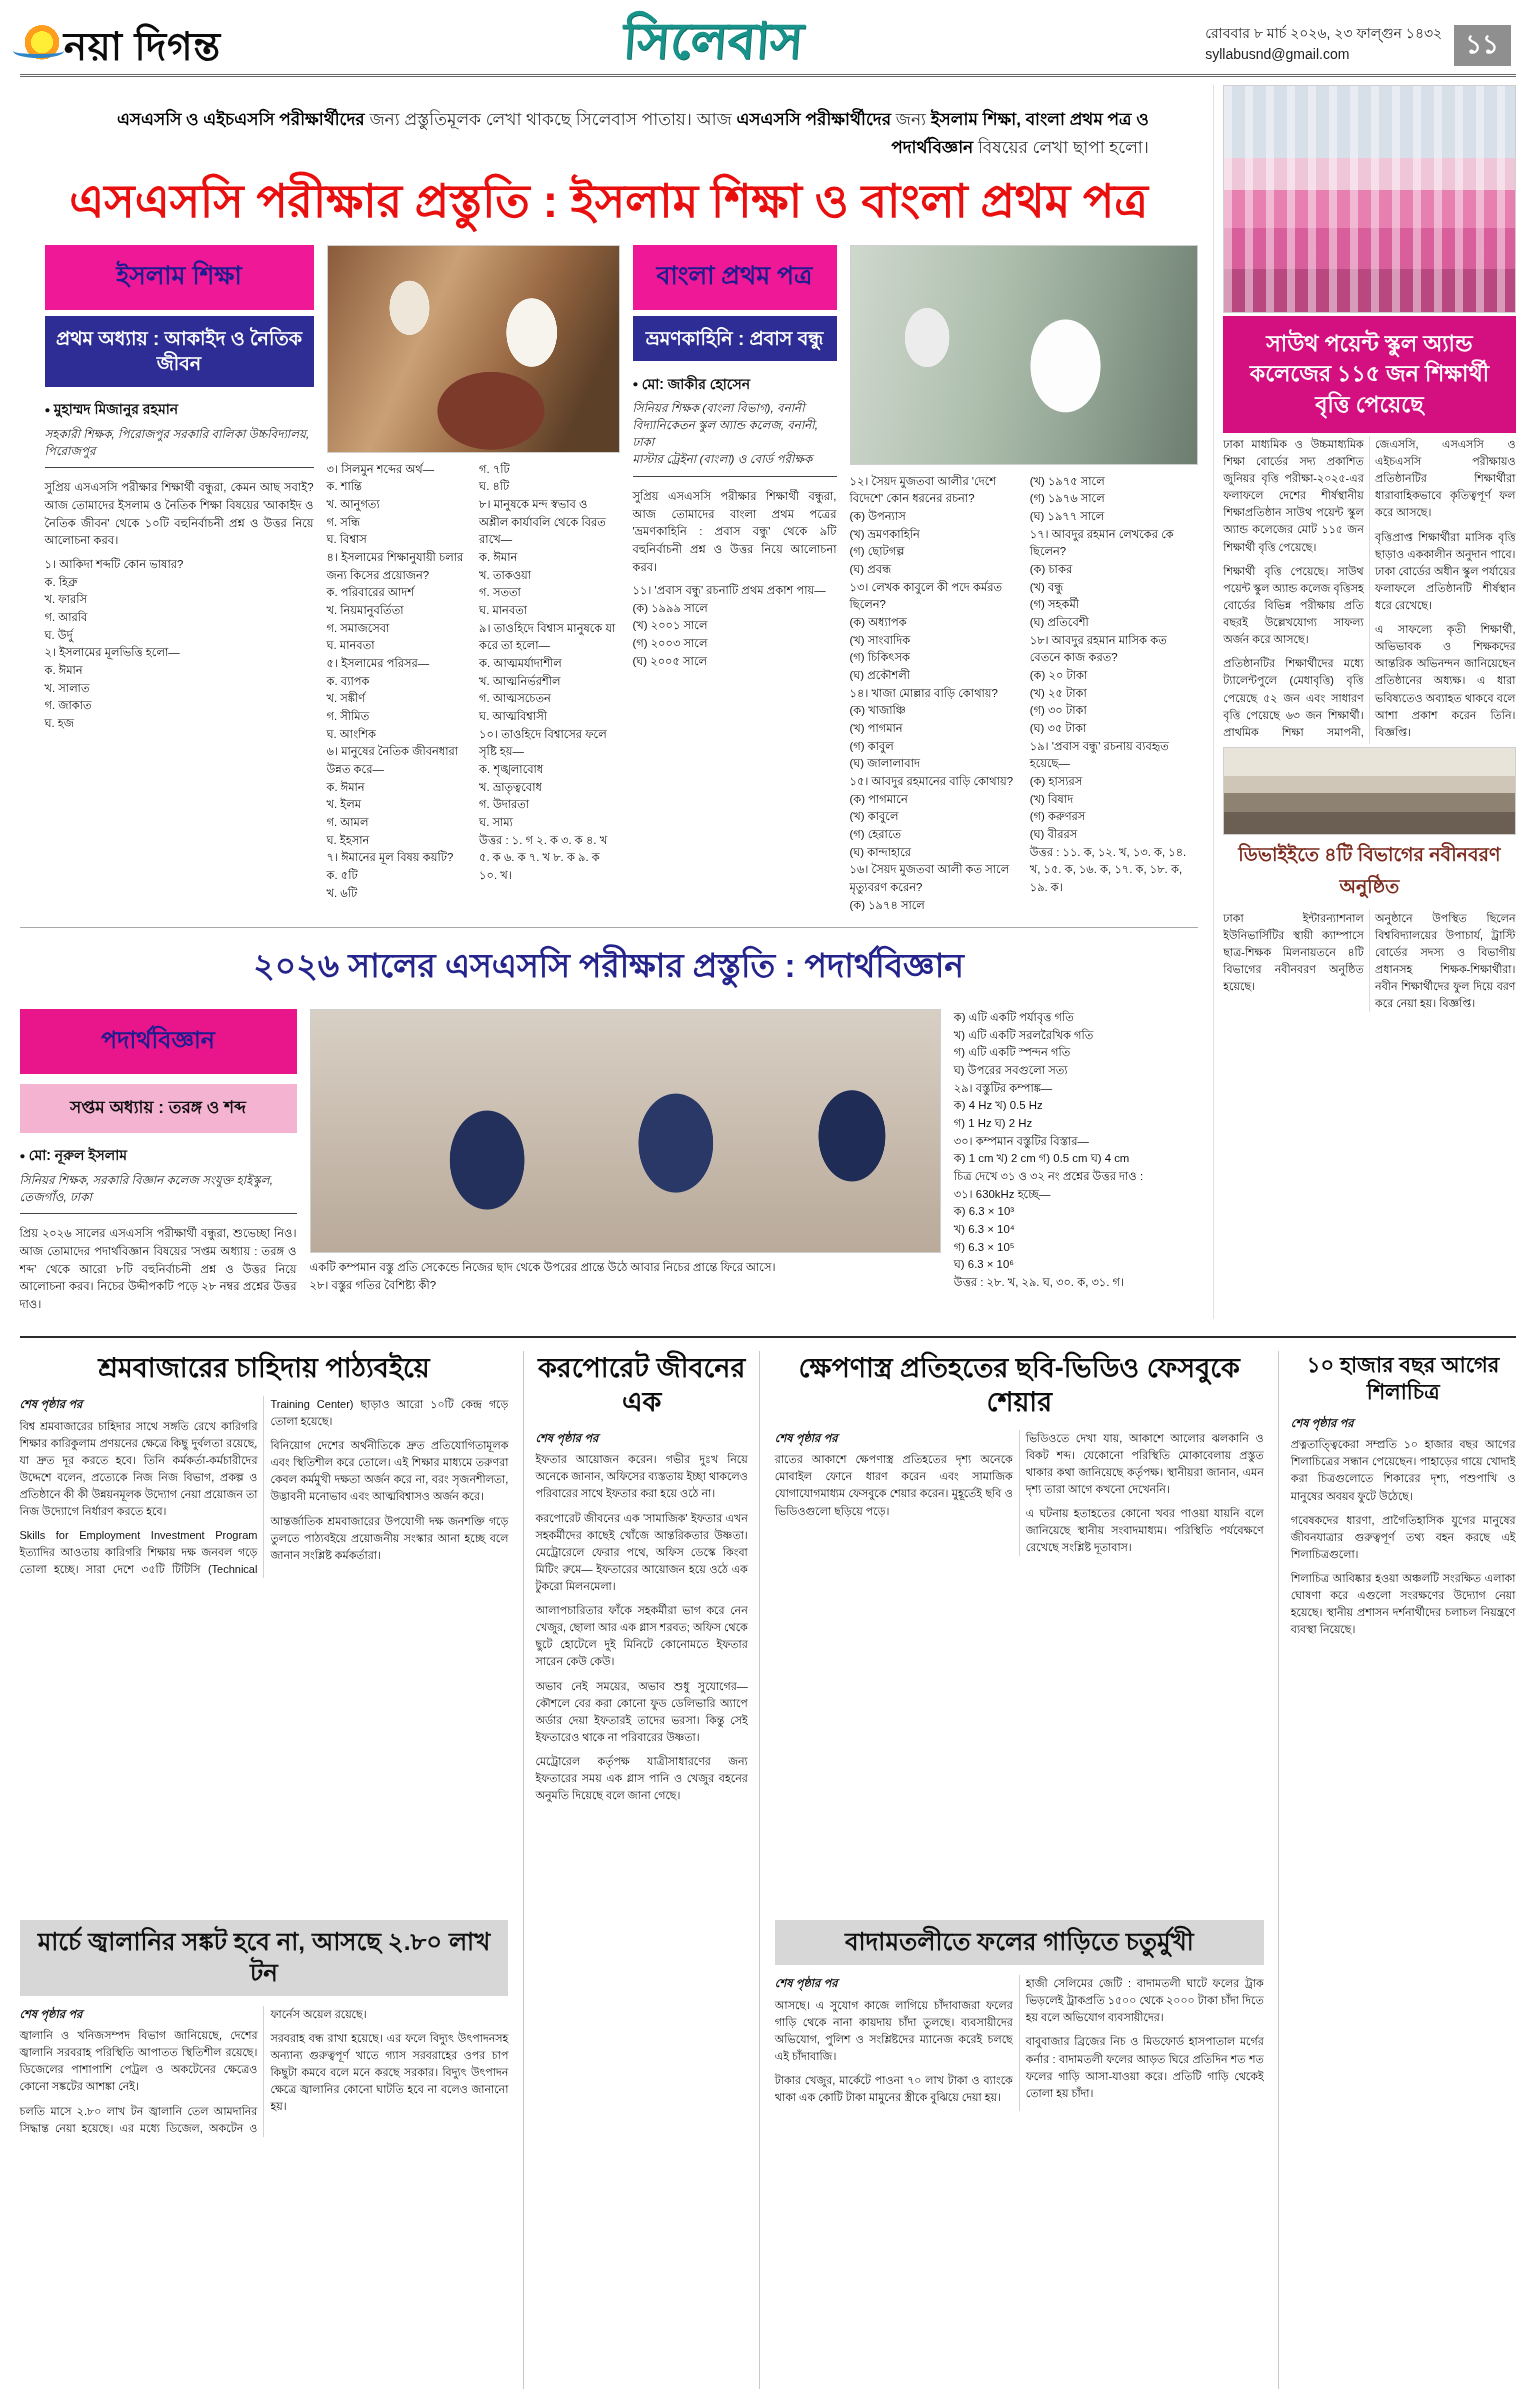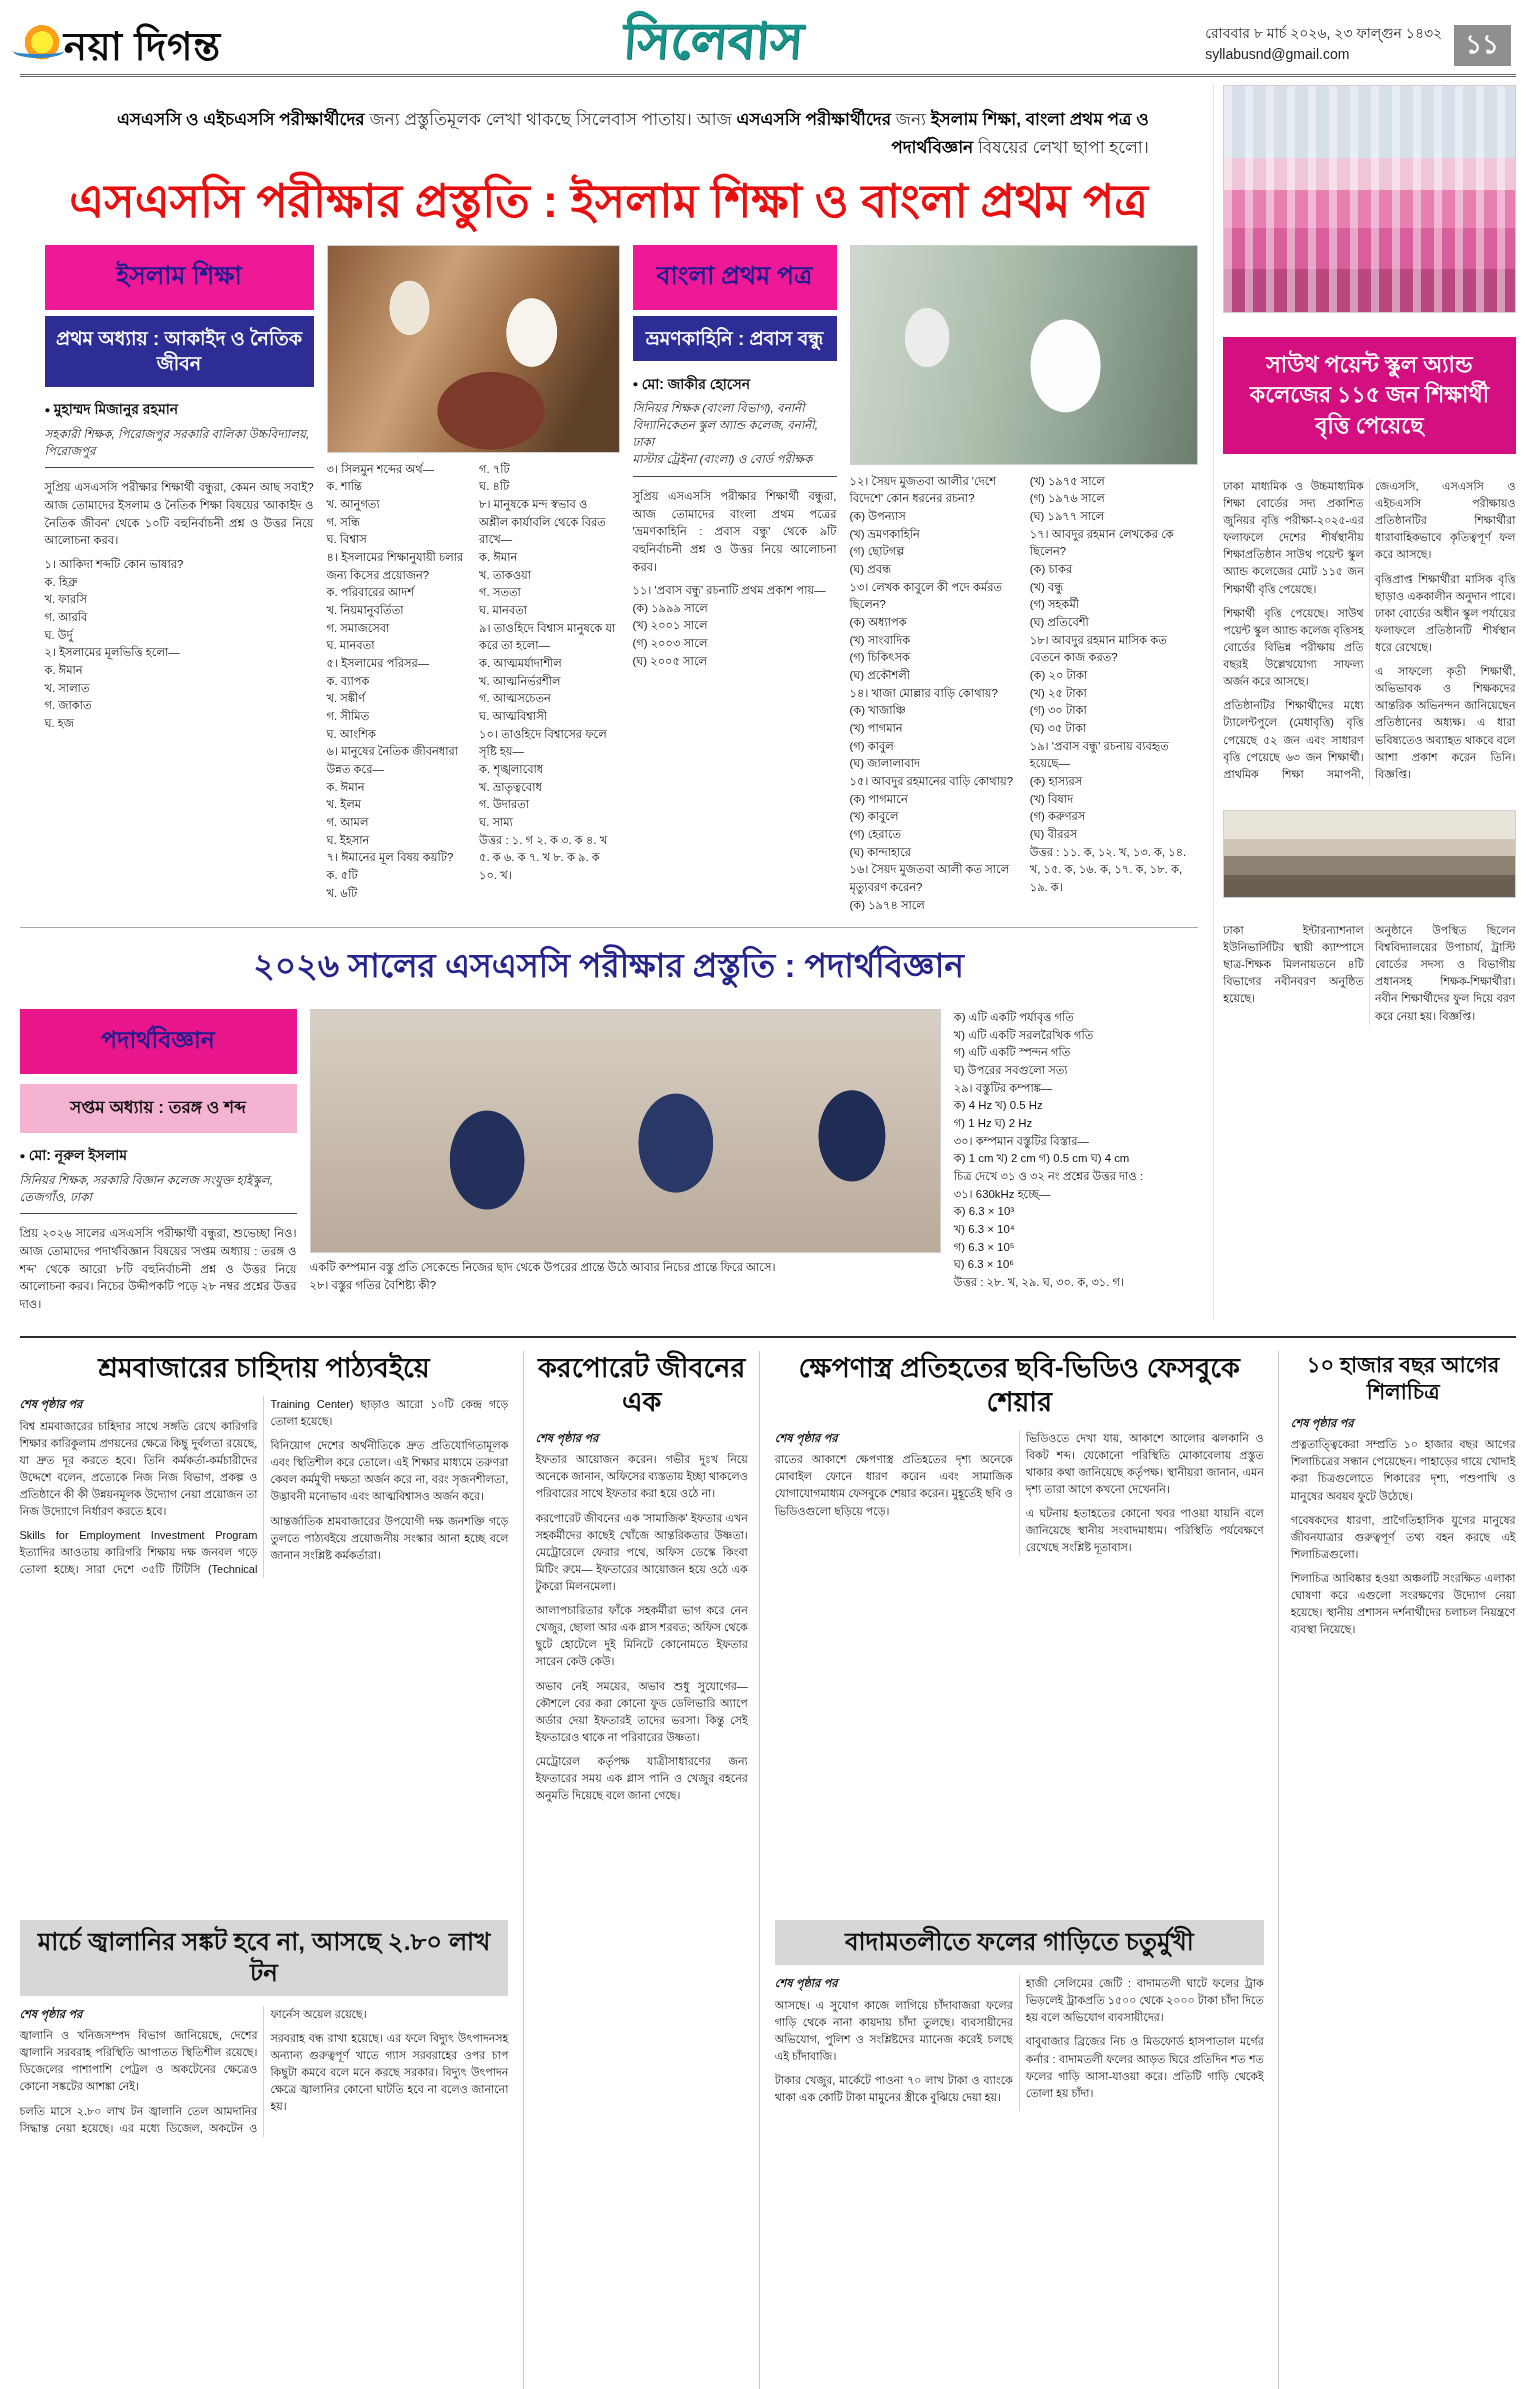--- a/index.html
+++ b/index.html
@@ -19,21 +19,21 @@
   .supplement-title{font-size:50px;font-weight:bold;color:#17938a;line-height:1;
     transform:skewX(-4deg);text-shadow:0.8px 0.8px 0 #0f6b64;}
   .header-right{display:flex;align-items:flex-end;gap:11.4px;}
   .dateblock{text-align:left;font-size:14px;line-height:1.5;color:#222;padding-bottom:1.6px;}
   .pagenum{width:57px;height:41px;background:#8f8f8f;color:#fff;font-size:26px;font-weight:bold;
     display:flex;align-items:center;justify-content:center;}
 
   
   .content-top{display:flex;gap:14.7px;margin-top:8.1px;}
   .main-left{flex:1;min-width:0;}
-  .sidebar{flex:0 0 303px;display:flex;flex-direction:column;gap:24px;
+  .sidebar{flex:0 0 303px;display:flex;flex-direction:column;gap:3px;
     border-left:0.8px solid #e0e0e0;padding-left:9.8px;box-sizing:border-box;}
 
   .intro{text-align:right;font-size:17px;line-height:1.6;margin:21px 49px 0;color:#333;}
   .intro b{color:#000;}
   .main-headline{text-align:center;color:#e90f0f;font-size:46px;font-weight:bold;
     margin:13px 0 16.3px;line-height:1.2;}
 
   .top-grid{display:flex;gap:13px;margin-left:25px;}
   .colw-a{flex:0 0 269px;}
   .colw-b{flex:0 0 293px;}
@@ -333,20 +333,21 @@
       <div class="photo photo-sp"></div>
       <div class="sp-headline">সাউথ পয়েন্ট স্কুল অ্যান্ড কলেজের ১১৫ জন শিক্ষার্থী বৃত্তি পেয়েছে</div>
       <div class="sb-body">
           <div class="para">ঢাকা মাধ্যমিক ও উচ্চমাধ্যমিক শিক্ষা বোর্ডের সদ্য প্রকাশিত জুনিয়র বৃত্তি পরীক্ষা-২০২৫-এর ফলাফলে দেশের শীর্ষস্থানীয় শিক্ষাপ্রতিষ্ঠান সাউথ পয়েন্ট স্কুল অ্যান্ড কলেজের মোট ১১৫ জন শিক্ষার্থী বৃত্তি পেয়েছে।</div>
           <div class="para">শিক্ষার্থী বৃত্তি পেয়েছে। সাউথ পয়েন্ট স্কুল অ্যান্ড কলেজ বৃত্তিসহ বোর্ডের বিভিন্ন পরীক্ষায় প্রতি বছরই উল্লেখযোগ্য সাফল্য অর্জন করে আসছে।</div>
           <div class="para">প্রতিষ্ঠানটির শিক্ষার্থীদের মধ্যে ট্যালেন্টপুলে (মেধাবৃত্তি) বৃত্তি পেয়েছে ৫২ জন এবং সাধারণ বৃত্তি পেয়েছে ৬৩ জন শিক্ষার্থী। প্রাথমিক শিক্ষা সমাপনী, জেএসসি, এসএসসি ও এইচএসসি পরীক্ষায়ও প্রতিষ্ঠানটির শিক্ষার্থীরা ধারাবাহিকভাবে কৃতিত্বপূর্ণ ফল করে আসছে।</div>
           <div class="para">বৃত্তিপ্রাপ্ত শিক্ষার্থীরা মাসিক বৃত্তি ছাড়াও এককালীন অনুদান পাবে। ঢাকা বোর্ডের অধীন স্কুল পর্যায়ের ফলাফলে প্রতিষ্ঠানটি শীর্ষস্থান ধরে রেখেছে।</div>
           <div class="para">এ সাফল্যে কৃতী শিক্ষার্থী, অভিভাবক ও শিক্ষকদের আন্তরিক অভিনন্দন জানিয়েছেন প্রতিষ্ঠানের অধ্যক্ষ। এ ধারা ভবিষ্যতেও অব্যাহত থাকবে বলে আশা প্রকাশ করেন তিনি। বিজ্ঞপ্তি।</div>
         </div>
       <div class="photo photo-sem"></div>
+      <div class="dbi-headline">ডিভাইইতে ৪টি বিভাগের নবীনবরণ অনুষ্ঠিত</div>
       <div class="sb-body">
           <div class="para">ঢাকা ইন্টারন্যাশনাল ইউনিভার্সিটির স্থায়ী ক্যাম্পাসে ছাত্র-শিক্ষক মিলনায়তনে ৪টি বিভাগের নবীনবরণ অনুষ্ঠিত হয়েছে।</div>
           <div class="para">অনুষ্ঠানে উপস্থিত ছিলেন বিশ্ববিদ্যালয়ের উপাচার্য, ট্রাস্টি বোর্ডের সদস্য ও বিভাগীয় প্রধানসহ শিক্ষক-শিক্ষার্থীরা। নবীন শিক্ষার্থীদের ফুল দিয়ে বরণ করে নেয়া হয়। বিজ্ঞপ্তি।</div>
         </div>
     </aside>
   </div>
 
   <section class="bottom">
 
     <article class="art art-a">

